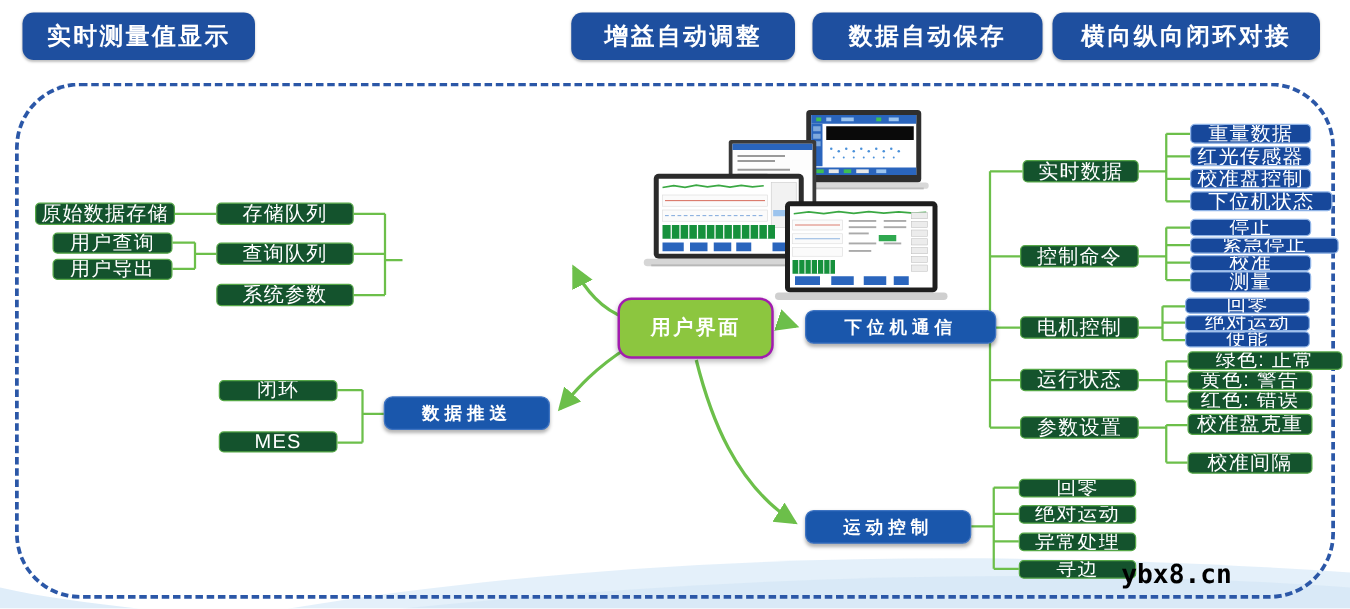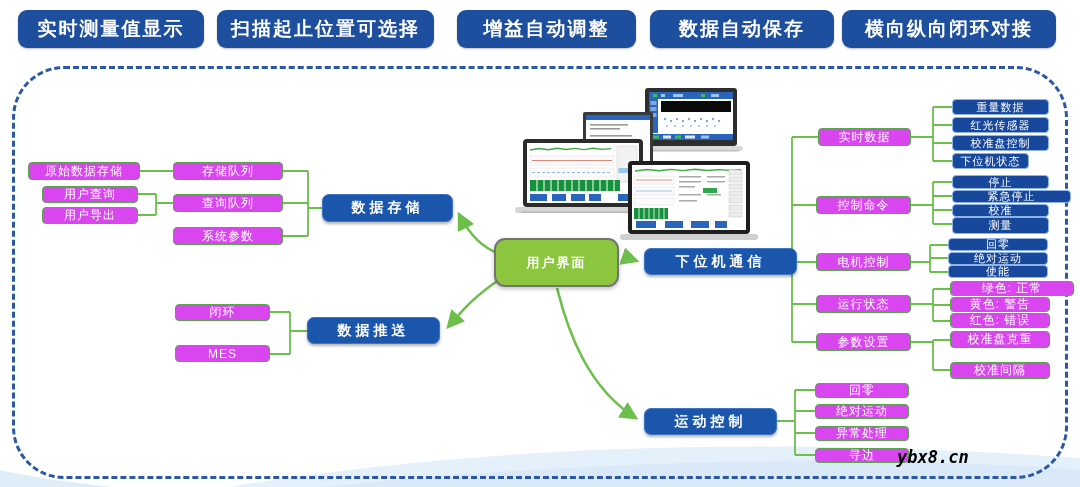--- a/index.html
+++ b/index.html
@@ -9,52 +9,51 @@
   .pill{position:absolute;top:10px;height:38px;background:#1E4F9F;border-radius:9px;
         color:#fff;font-weight:bold;font-size:19px;letter-spacing:2px;
         display:flex;align-items:center;justify-content:center;
         box-shadow:0 1px 2px rgba(0,0,0,.25);z-index:5;white-space:nowrap;}
   
   .frame{position:absolute;left:12px;top:66px;width:1050px;height:407px;
          border:3px dashed #2B57A7;border-radius:52px;z-index:2;}
   
   .nd{position:absolute;display:flex;align-items:center;justify-content:center;
       color:#fff;white-space:nowrap;overflow:hidden;z-index:5;box-sizing:border-box;}
-  .nsm{background:#d946ef;border:1px solid #55A747;border-radius:4px;
-       font-size:12px;letter-spacing:1px;}
+  .nsm{background:#14532d;border:1px solid #55A747;border-radius:4px;
+       font-size:16px;letter-spacing:1px;}
   .nxs{background:#17489B;border:1px solid #8FB3E6;border-radius:4px;
-       font-size:11px;letter-spacing:1px;}
+       font-size:16px;letter-spacing:1px;}
   .nmain{background:#1A57AC;border:1px solid #3F74C2;border-radius:7px;
          font-size:14px;font-weight:bold;letter-spacing:4px;
          box-shadow:0 2px 3px rgba(0,0,0,.3);}
-  .ncenter{background:#8CC63F;border:2px solid #737373;border-radius:11px;
-           font-size:13px;font-weight:bold;letter-spacing:2px;
+  .ncenter{background:#8CC63F;border:2px solid #a21caf;border-radius:11px;
+           font-size:16px;font-weight:bold;letter-spacing:2px;
            box-shadow:0 2px 4px rgba(0,0,0,.25);}
   .wire{position:absolute;left:0;top:0;z-index:4;}
   .shots{position:absolute;left:505px;top:80px;z-index:3;}
   .wave{position:absolute;left:0;top:420px;z-index:1;}
   .wm{position:absolute;left:897px;top:447px;z-index:6;color:#000;
       font-family:"DejaVu Sans Mono","Liberation Mono",monospace;
-      font-weight:bold;font-size:17px;font-style:italic;}
+      font-weight:bold;font-size:21px;}
 </style>
 </head>
 <body>
 
 <div id="canvas">
 
   <svg class="wave" width="1080" height="67" viewBox="0 0 1080 67">
     <path d="M230,67 C480,26 760,16 1080,38 L1080,67 Z" fill="#E1EEF9" opacity="0.9"></path>
     <path d="M320,67 C570,42 830,32 1080,50 L1080,67 Z" fill="#CFE3F4" opacity="0.55"></path>
     <path d="M0,67 L0,50 C35,58 70,62 112,67 Z" fill="#DCEBF8" opacity="0.9"></path>
   </svg>
 
   <div class="frame"></div>
 
   <div class="pill" style="left:18px;width:186px">实时测量值显示</div>
-  <div class="pill" style="left:217px;width:217px">扫描起止位置可选择</div>
   <div class="pill" style="left:457px;width:179px">增益自动调整</div>
   <div class="pill" style="left:842px;width:214px">横向纵向闭环对接</div>
   <div class="pill" style="left:650px;width:184px">数据自动保存</div>
 
   <svg class="shots" width="260" height="165" viewBox="0 0 260 165">
 
     <g>
       <rect x="140" y="8" width="92" height="58" rx="3" fill="#2E2E2E"></rect>
       <rect x="144" y="12" width="84" height="48" fill="#FFFFFF"></rect>
       <rect x="144" y="12" width="84" height="7" fill="#2A65BD"></rect>
@@ -224,39 +223,38 @@
       <path d="M557,288 C568,332 588,388 636,418"></path>
     </g>
   </svg>
 
   <div class="nd nsm" style="left:28px;top:162px;width:112px;height:18px">原始数据存储</div>
   <div class="nd nsm" style="left:42px;top:186px;width:96px;height:17px">用户查询</div>
   <div class="nd nsm" style="left:42px;top:207px;width:96px;height:17px">用户导出</div>
   <div class="nd nsm" style="left:173px;top:162px;width:110px;height:18px">存储队列</div>
   <div class="nd nsm" style="left:173px;top:194px;width:110px;height:18px">查询队列</div>
   <div class="nd nsm" style="left:173px;top:227px;width:110px;height:18px">系统参数</div>
-  <div class="nd nmain" style="left:322px;top:194px;width:131px;height:28px">数据存储</div>
 
   <div class="nd nsm" style="left:175px;top:304px;width:95px;height:17px">闭环</div>
   <div class="nd nsm" style="left:175px;top:345px;width:95px;height:17px">MES</div>
   <div class="nd nmain" style="left:307px;top:317px;width:133px;height:27px">数据推送</div>
 
   <div class="nd ncenter" style="left:494px;top:238px;width:125px;height:49px">用户界面</div>
 
   <div class="nd nmain" style="left:644px;top:248px;width:153px;height:27px">下位机通信</div>
   <div class="nd nsm" style="left:818px;top:128px;width:93px;height:18px">实时数据</div>
   <div class="nd nsm" style="left:816px;top:196px;width:95px;height:18px">控制命令</div>
   <div class="nd nsm" style="left:816px;top:253px;width:95px;height:18px">电机控制</div>
   <div class="nd nsm" style="left:816px;top:295px;width:95px;height:18px">运行状态</div>
   <div class="nd nsm" style="left:816px;top:333px;width:95px;height:18px">参数设置</div>
 
   <div class="nd nxs" style="left:952px;top:99px;width:97px;height:16px">重量数据</div>
   <div class="nd nxs" style="left:952px;top:117px;width:97px;height:16px">红光传感器</div>
   <div class="nd nxs" style="left:952px;top:135px;width:97px;height:16px">校准盘控制</div>
-  <div class="nd nxs" style="left:952px;top:153px;width:77px;height:16px">下位机状态</div>
+  <div class="nd nxs" style="left:952px;top:153px;width:114px;height:16px">下位机状态</div>
 
   <div class="nd nxs" style="left:952px;top:175px;width:97px;height:14px">停止</div>
   <div class="nd nxs" style="left:952px;top:190px;width:119px;height:13px">紧急停止</div>
   <div class="nd nxs" style="left:952px;top:204px;width:97px;height:13px">校准</div>
   <div class="nd nxs" style="left:952px;top:217px;width:97px;height:17px">测量</div>
 
   <div class="nd nxs" style="left:948px;top:238px;width:100px;height:13px">回零</div>
   <div class="nd nxs" style="left:948px;top:252px;width:100px;height:13px">绝对运动</div>
   <div class="nd nxs" style="left:948px;top:265px;width:100px;height:13px">使能</div>
 

